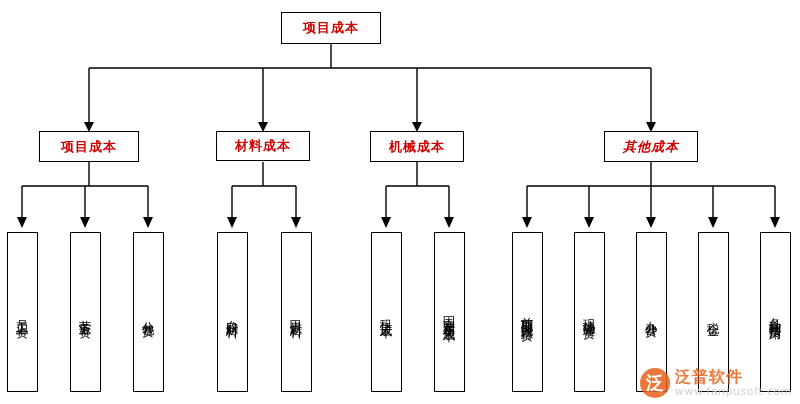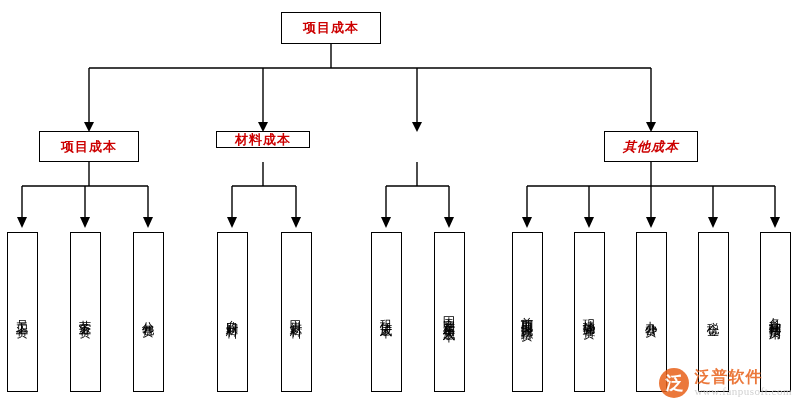--- a/index.html
+++ b/index.html
@@ -43,21 +43,21 @@
     display:flex;align-items:center;
     opacity:.85;
   }
   .wm-badge{
     width:30px;height:30px;border-radius:50%;
     background:#e8611a;
     color:#fff;font-size:18px;font-weight:bold;
     display:flex;align-items:center;justify-content:center;
     margin-right:5px;
   }
-  .wm-txt{display:flex;flex-direction:column;line-height:1.05;font-family:Liberation Serif, serif;}
+  .wm-txt{display:flex;flex-direction:column;line-height:1.05;}
   .wm-name{color:#e8611a;font-size:16px;font-weight:bold;letter-spacing:1px;}
   .wm-url{color:#c9c9c9;font-size:11px;letter-spacing:.5px;}
 </style>
 </head>
 <body>
 
 <div id="diagram">
 
   <svg class="lines">
 
@@ -108,21 +108,22 @@
     <polygon points="527,228 522,217 532,217" fill="#000"></polygon>
     <polygon points="589,228 584,217 594,217" fill="#000"></polygon>
     <polygon points="651,228 646,217 656,217" fill="#000"></polygon>
     <polygon points="713,228 708,217 718,217" fill="#000"></polygon>
     <polygon points="775,228 770,217 780,217" fill="#000"></polygon>
   </svg>
 
   <div class="node root" style="left:281px;top:12px;width:100px;height:32px;">项目成本</div>
 
   <div class="node level2" style="left:39px;top:131px;width:100px;height:31px;">项目成本</div>
-  <div class="node level2" style="left:216px;top:131px;width:94px;height:17px;text-align:right;">材料成本</div>
+  <div class="node level2" style="left:216px;top:131px;width:94px;height:30px;text-align:right;">材料成本</div>
+  <div class="node level2" style="left:370px;top:131px;width:94px;height:31px;">机械成本</div>
   <div class="node level2" style="left:604px;top:131px;width:94px;height:31px;font-style:italic;">其他成本</div>
 
   <div class="node leaf" style="left:7px;top:232px;width:31px;height:160px;">员工工资</div>
   <div class="node leaf" style="left:70px;top:232px;width:31px;height:160px;">劳务工资</div>
   <div class="node leaf" style="left:133px;top:232px;width:31px;height:160px;">分包费</div>
 
   <div class="node leaf" style="left:217px;top:232px;width:31px;height:160px;">自购材料</div>
   <div class="node leaf" style="left:281px;top:232px;width:31px;height:160px;">甲供材料</div>
 
   <div class="node leaf" style="left:371px;top:232px;width:31px;height:160px;">租赁成本</div>

